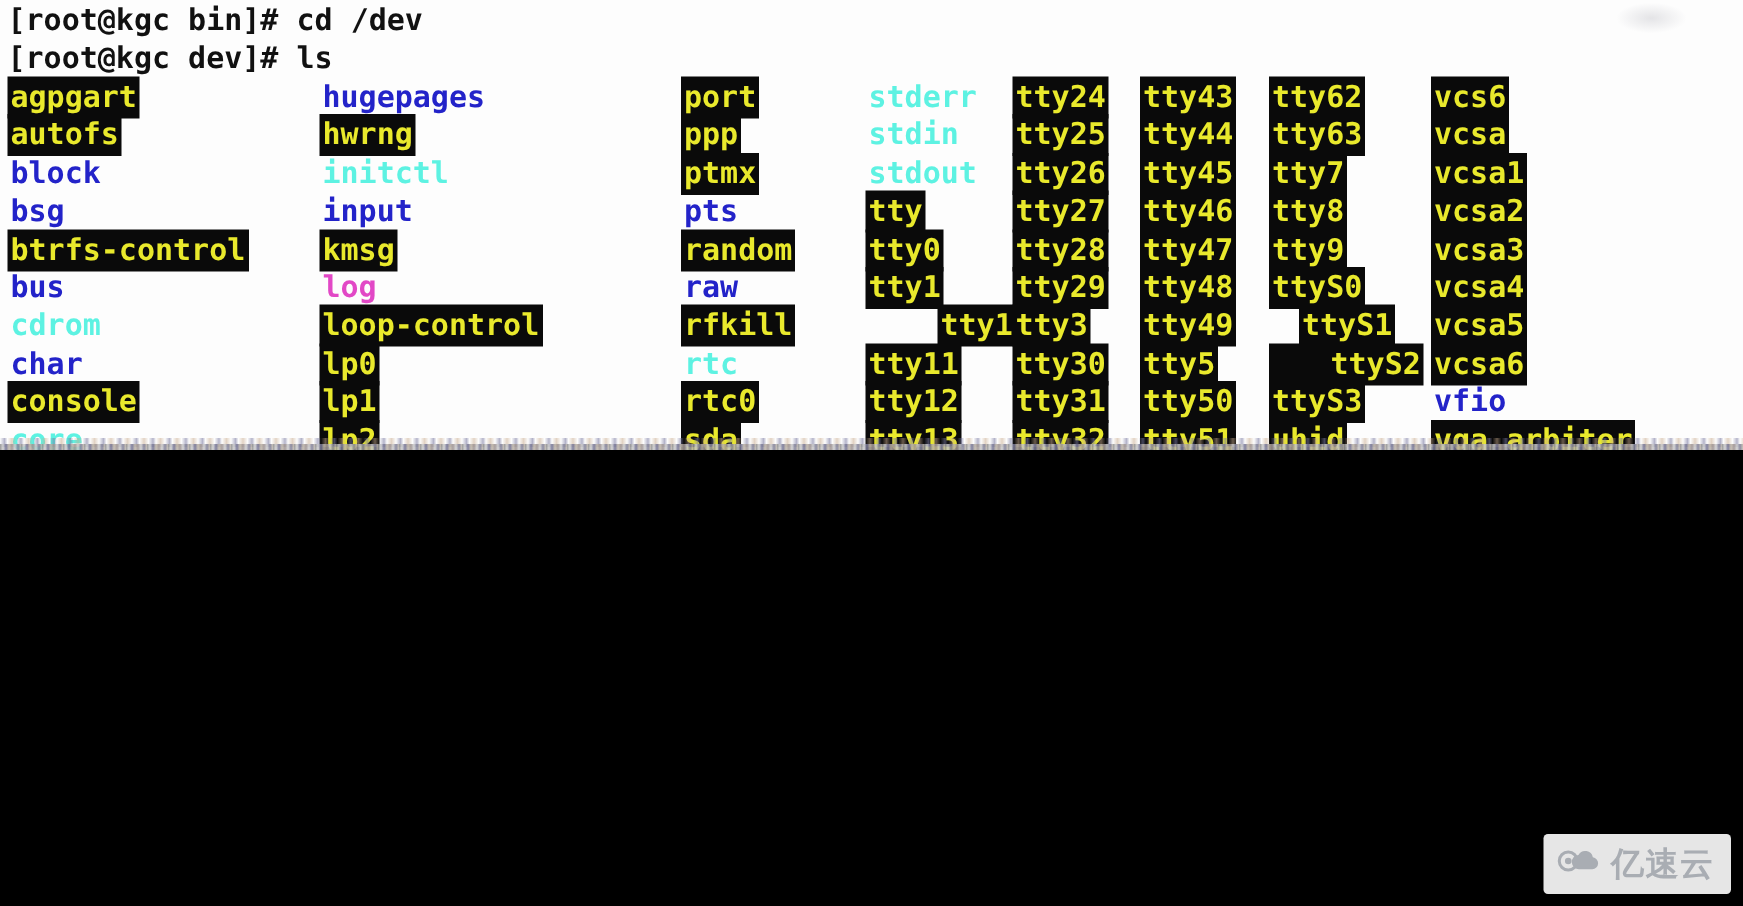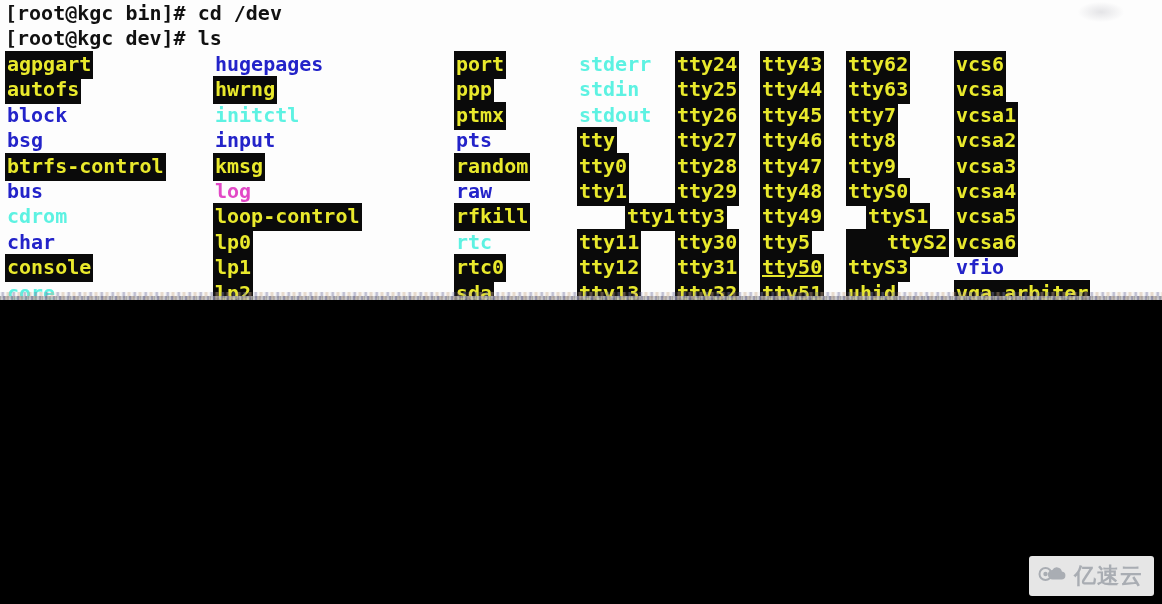--- a/index.html
+++ b/index.html
@@ -177,21 +177,21 @@
         <div class="cell c-yellow" style="left: 675px; top: 254.2px;">tty31</div>
         <div class="cell c-yellow" style="left: 675px; top: 279.6px;">tty32</div>
         <div class="cell c-yellow" style="left: 760px; top: 51px;">tty43</div>
         <div class="cell c-yellow" style="left: 760px; top: 76.4px;">tty44</div>
         <div class="cell c-yellow" style="left: 760px; top: 101.8px;">tty45</div>
         <div class="cell c-yellow" style="left: 760px; top: 127.2px;">tty46</div>
         <div class="cell c-yellow" style="left: 760px; top: 152.6px;">tty47</div>
         <div class="cell c-yellow" style="left: 760px; top: 178px;">tty48</div>
         <div class="cell c-yellow" style="left: 760px; top: 203.4px;">tty49</div>
         <div class="cell c-yellow" style="left: 760px; top: 228.8px;">tty5</div>
-        <div class="cell c-yellow" style="left: 760px; top: 254.2px; text-decoration: underline;">tty50</div>
+        <div class="cell c-yellow" style="left: 760px; top: 254.2px;">tty50</div>
         <div class="cell c-yellow" style="left: 760px; top: 279.6px;">tty51</div>
         <div class="cell c-yellow" style="left: 846px; top: 51px;">tty62</div>
         <div class="cell c-yellow" style="left: 846px; top: 76.4px;">tty63</div>
         <div class="cell c-yellow" style="left: 846px; top: 101.8px;">tty7</div>
         <div class="cell c-yellow" style="left: 846px; top: 127.2px;">tty8</div>
         <div class="cell c-yellow" style="left: 846px; top: 152.6px;">tty9</div>
         <div class="cell c-yellow" style="left: 846px; top: 178px;">ttyS0</div>
         <div class="cell c-yellow" style="left: 846px; top: 203.4px; margin-left: 20px;">ttyS1</div>
         <div class="cell c-yellow" style="left: 846px; top: 228.8px; padding-left: 41px;">ttyS2</div>
         <div class="cell c-yellow" style="left: 846px; top: 254.2px;">ttyS3</div>

